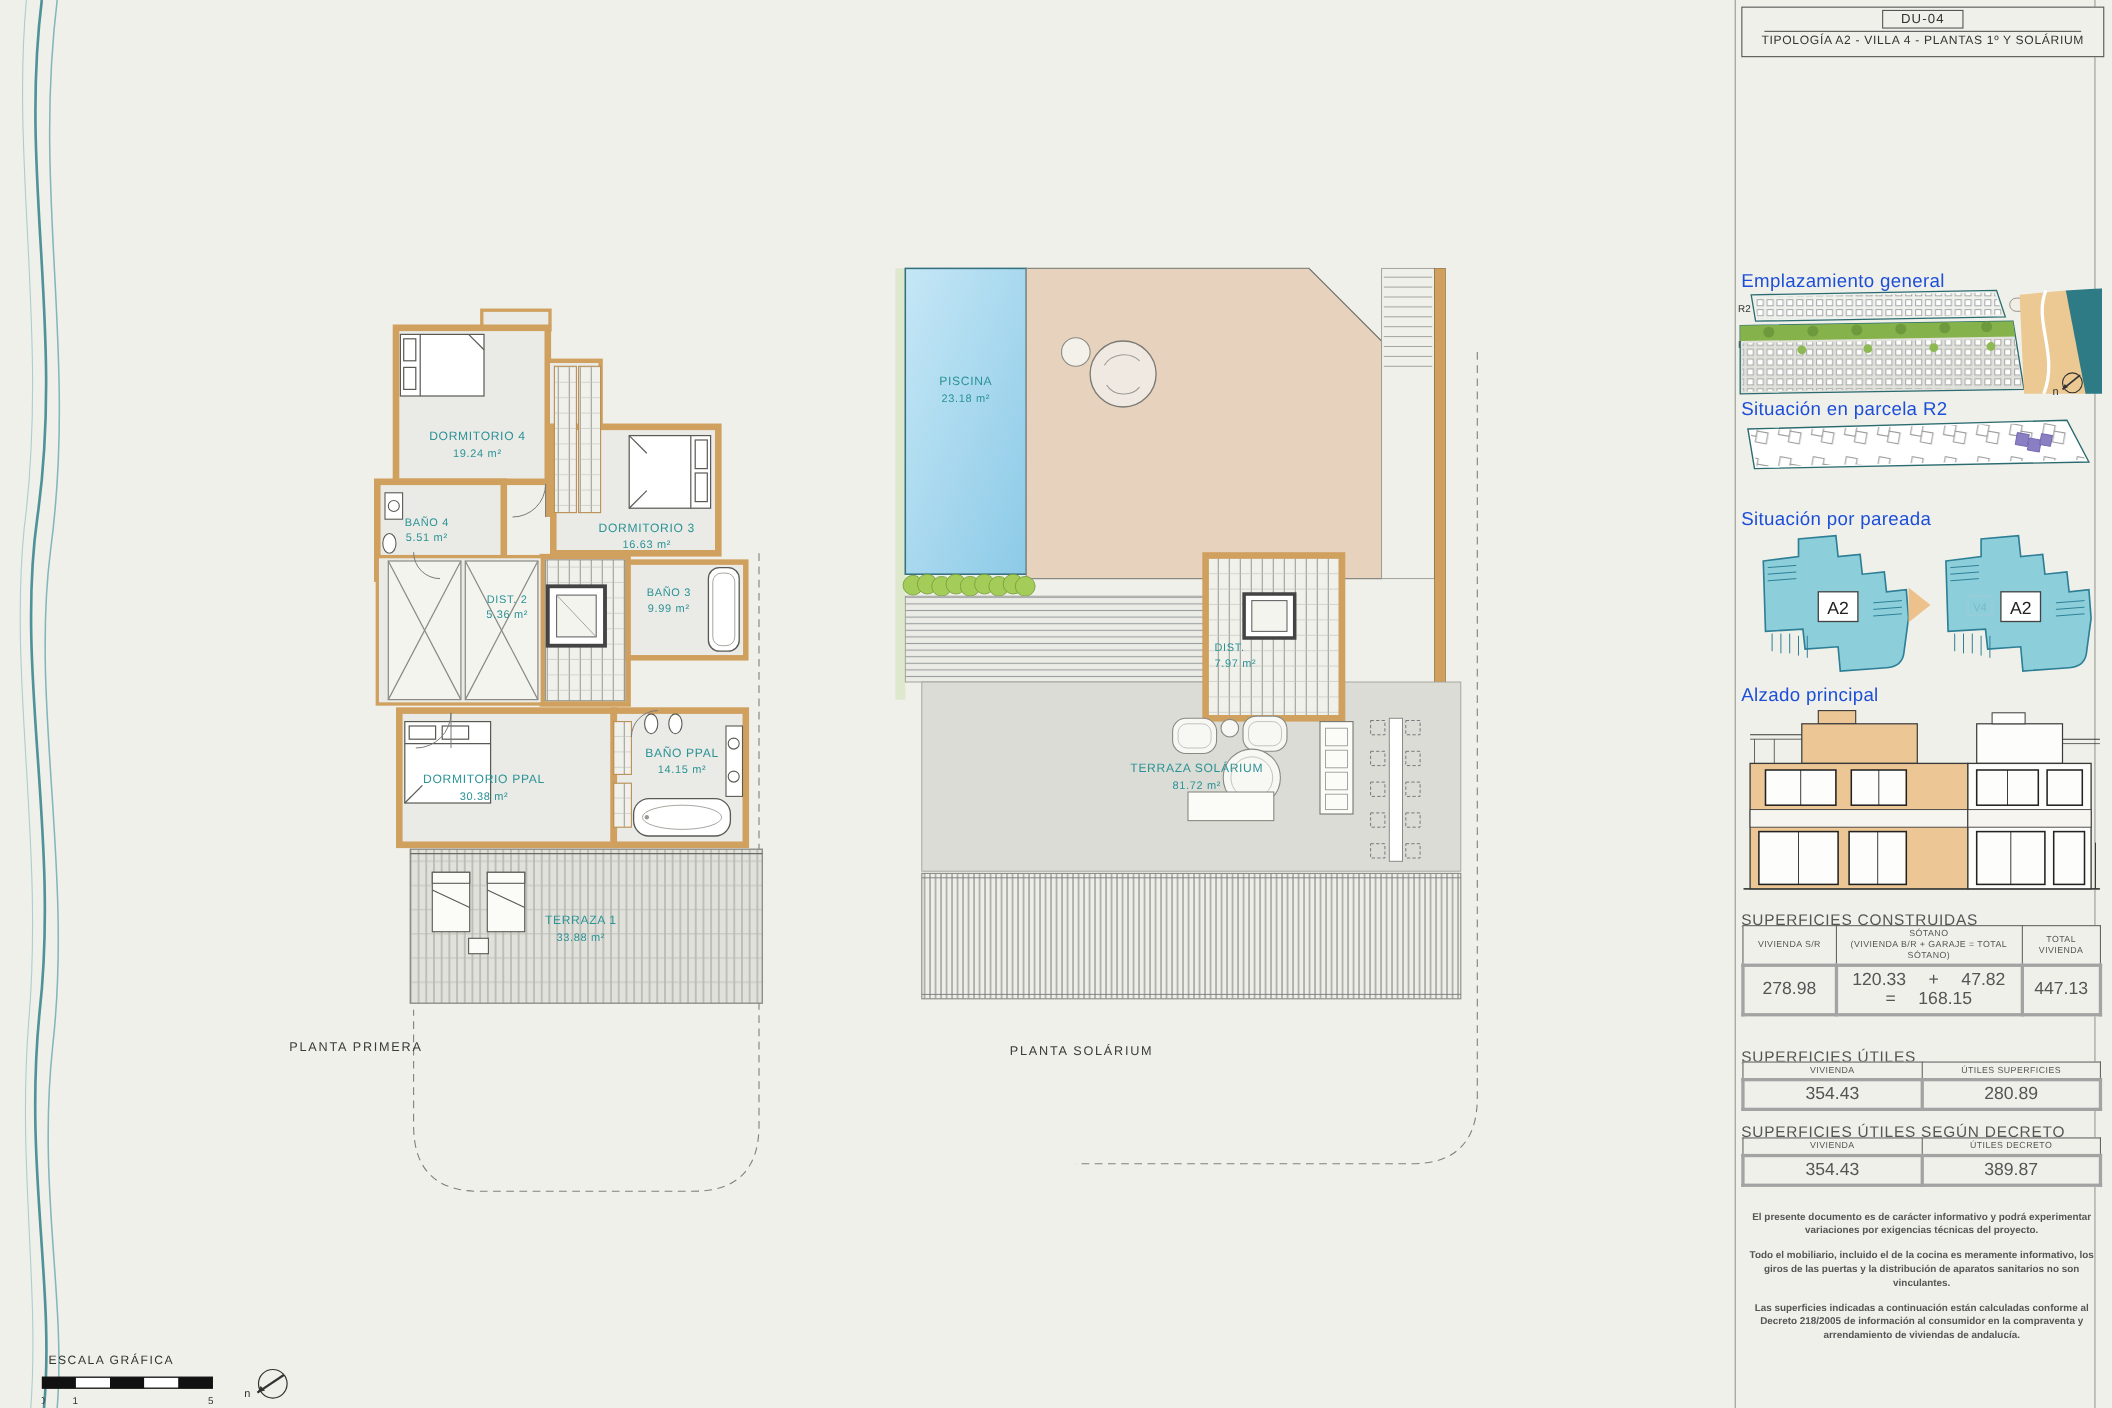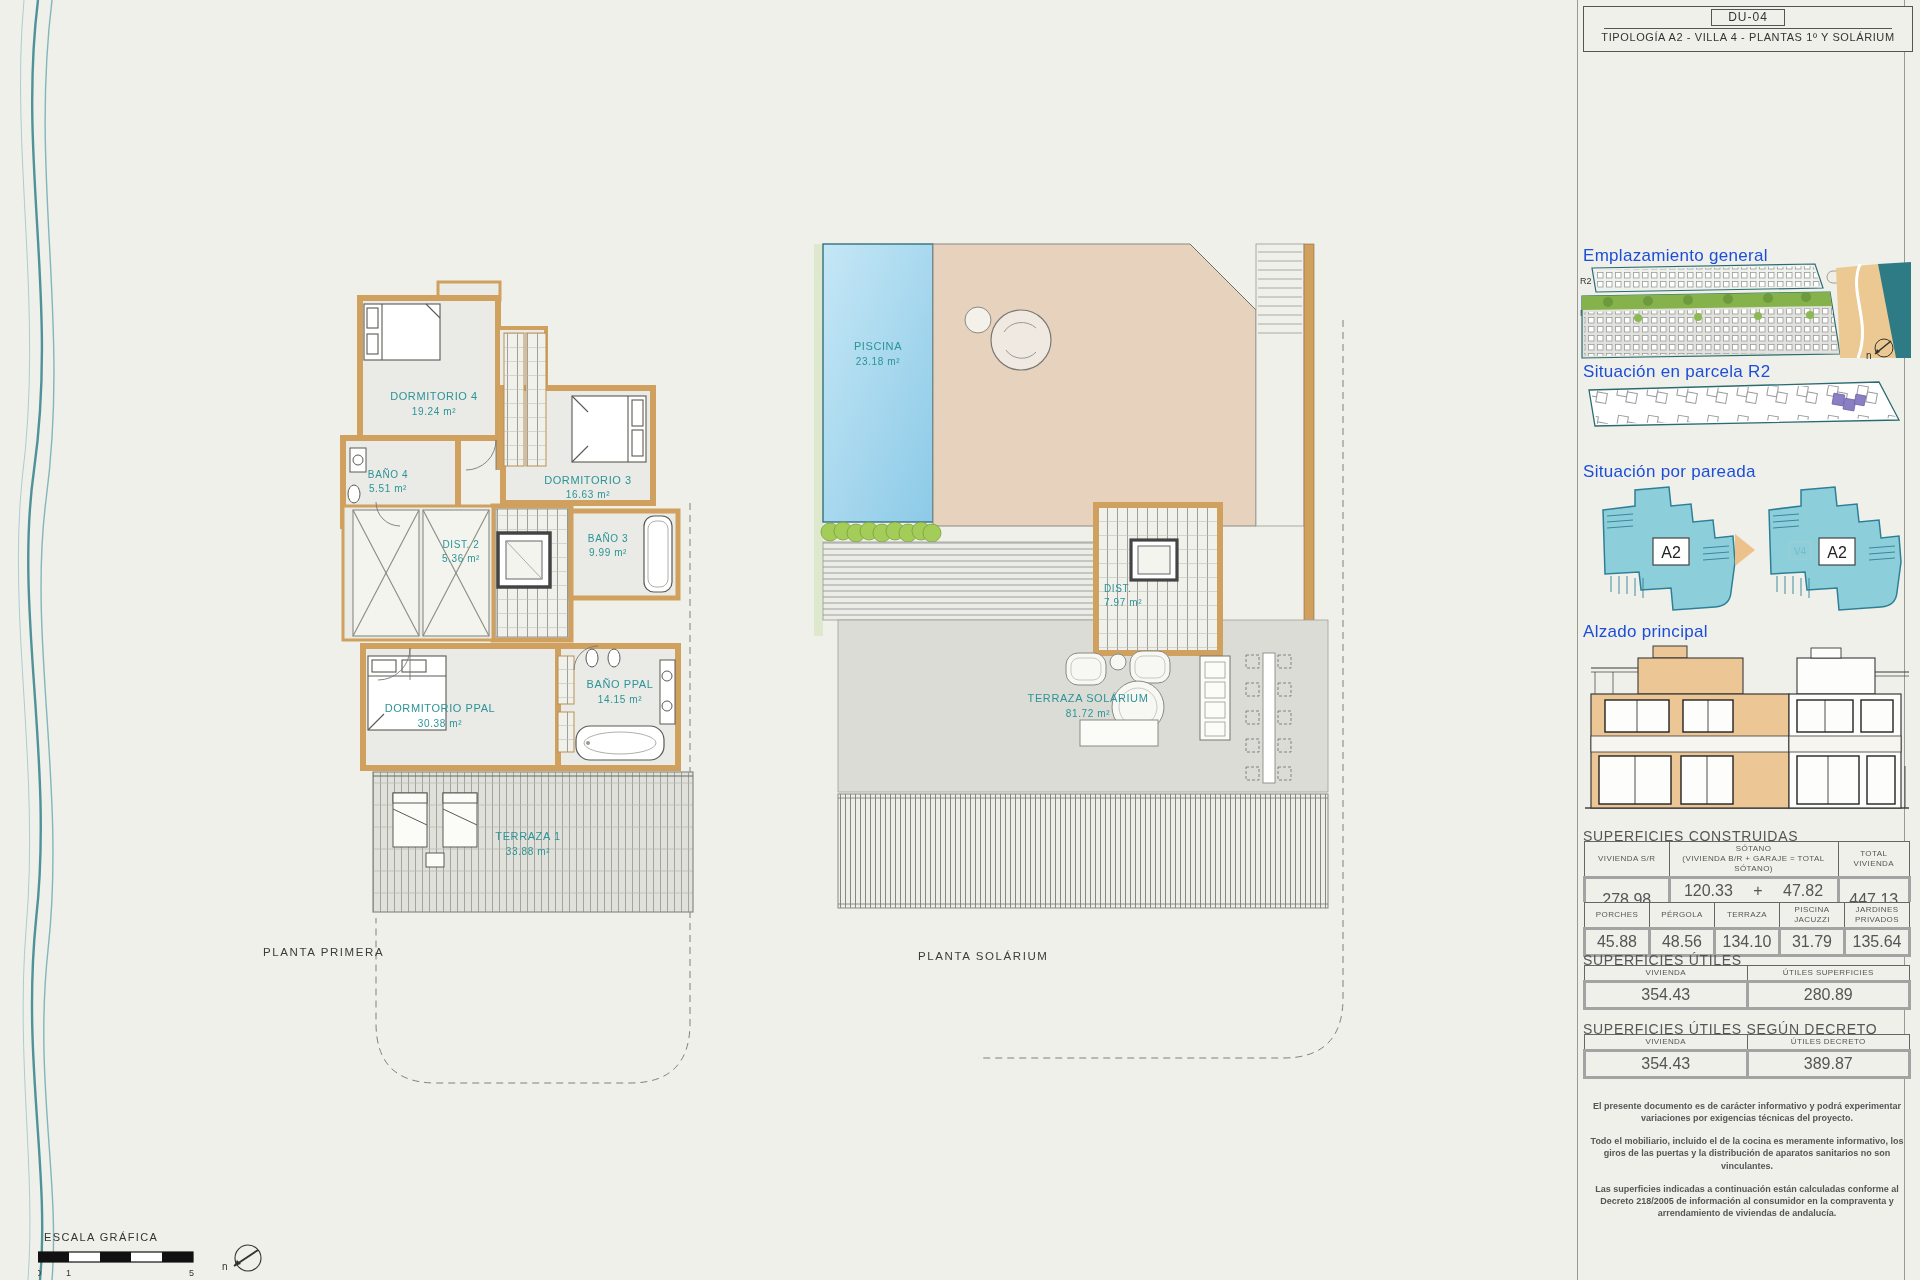--- a/index.html
+++ b/index.html
@@ -492,40 +492,20 @@
           <span>+</span>
           <span>47.82</span>
           <span>=</span>
           <span>168.15</span>
         </td>
         <td>447.13</td>
       </tr>
     </tbody>
       </table>
   </div>
-  <div class="abs" style="left:1583px;top:902px;width:328px">
-    <table class="tbl">
-      <tbody>
-          <tr>
-        <th style="width:20%">PORCHES</th>
-        <th style="width:20%">PÉRGOLA</th>
-        <th style="width:20%">TERRAZA</th>
-        <th style="width:20%">PISCINA JACUZZI</th>
-        <th style="width:20%">JARDINES PRIVADOS</th>
-      </tr>
-      <tr>
-        <td>45.88</td>
-        <td>48.56</td>
-        <td>134.10</td>
-        <td>31.79</td>
-        <td>135.64</td>
-      </tr>
-    </tbody>
-      </table>
-  </div>
 
   <div class="h-table" style="left:1583px;top:952px">SUPERFICIES ÚTILES</div>
   <div class="abs" style="left:1583px;top:965px;width:328px">
     <table class="tbl">
       <tbody>
           <tr>
         <th style="width:50%">VIVIENDA</th>
         <th style="width:50%">ÚTILES SUPERFICIES</th>
       </tr>
       <tr>

